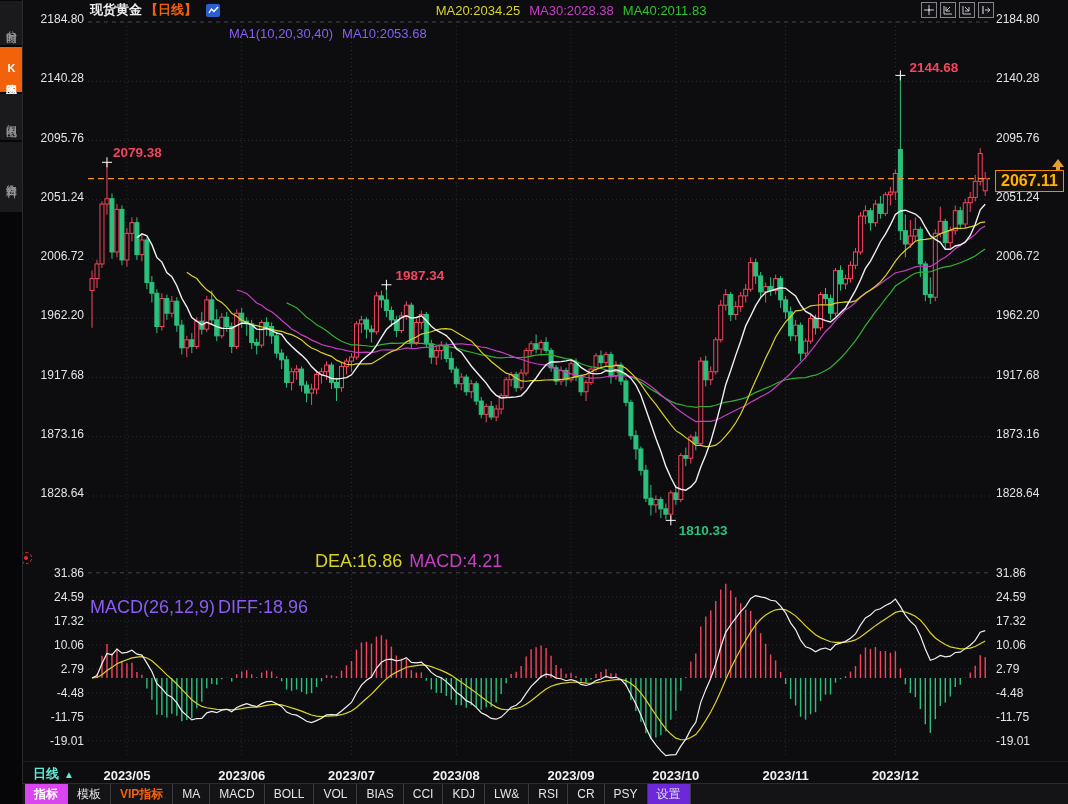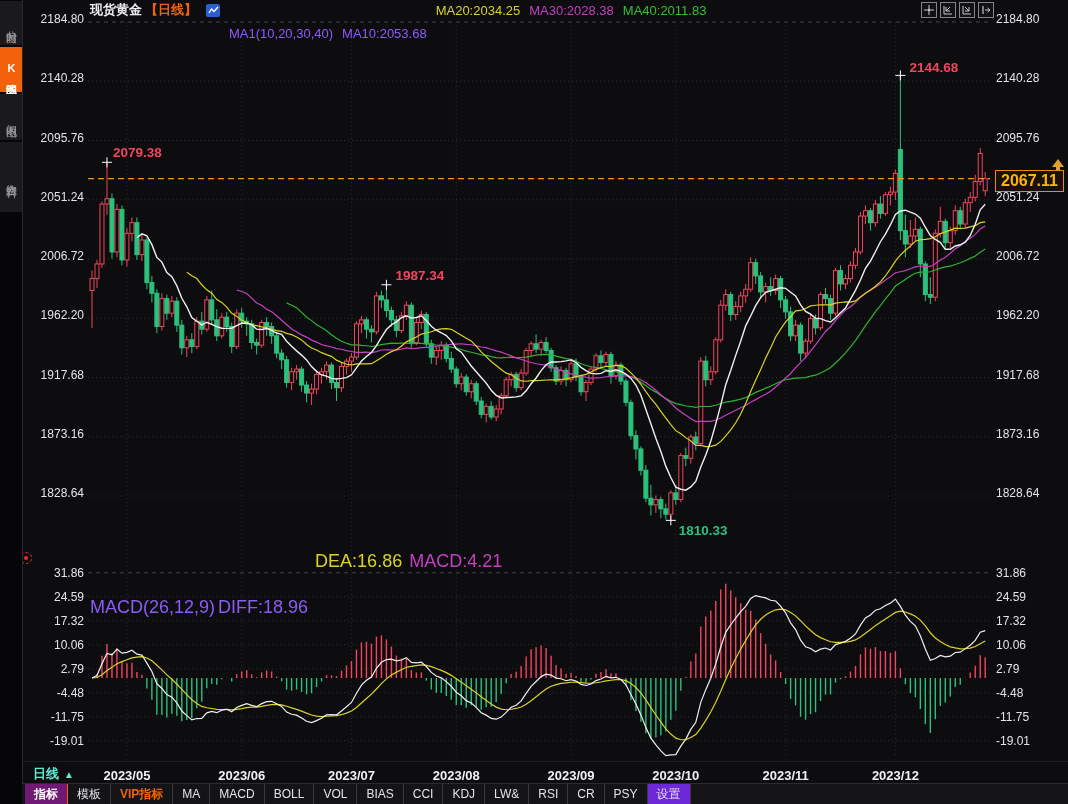--- a/index.html
+++ b/index.html
@@ -43,21 +43,21 @@
 
   
   .period-label{position:absolute;left:33px;top:765px;color:#5eead4;font-weight:bold;font-size:13px;
                 z-index:5;cursor:pointer;}
   .period-label .arr{font-size:10px;margin-left:5px;}
   .xaxis-sep{position:absolute;left:22px;right:0;top:761px;height:1px;background:#1e1e22;z-index:4;}
   .tab-bar{position:absolute;left:22px;right:0;bottom:0;height:20px;background:#141416;
            border-top:1px solid #2c2c30;display:flex;align-items:stretch;padding-left:3px;z-index:6;}
   .tab{display:flex;align-items:center;padding:0 9px;font-size:12px;color:#e3e3e6;
        border-right:1px solid #3a3a40;cursor:pointer;}
-  .tab.selected{background:#701a75;color:#fff;font-weight:bold;border-right-color:#f2620a;}
+  .tab.selected{background:#d946ef;color:#fff;font-weight:bold;border-right-color:#f2620a;}
   .tab.accent{color:#f2620a;font-weight:bold;}
   .tab.boxed{background:#6d28d9;}
 </style>
 </head>
 <body>
 
 <div class="window">
 
   <svg id="chart-svg" width="1068" height="804">
       <g>

